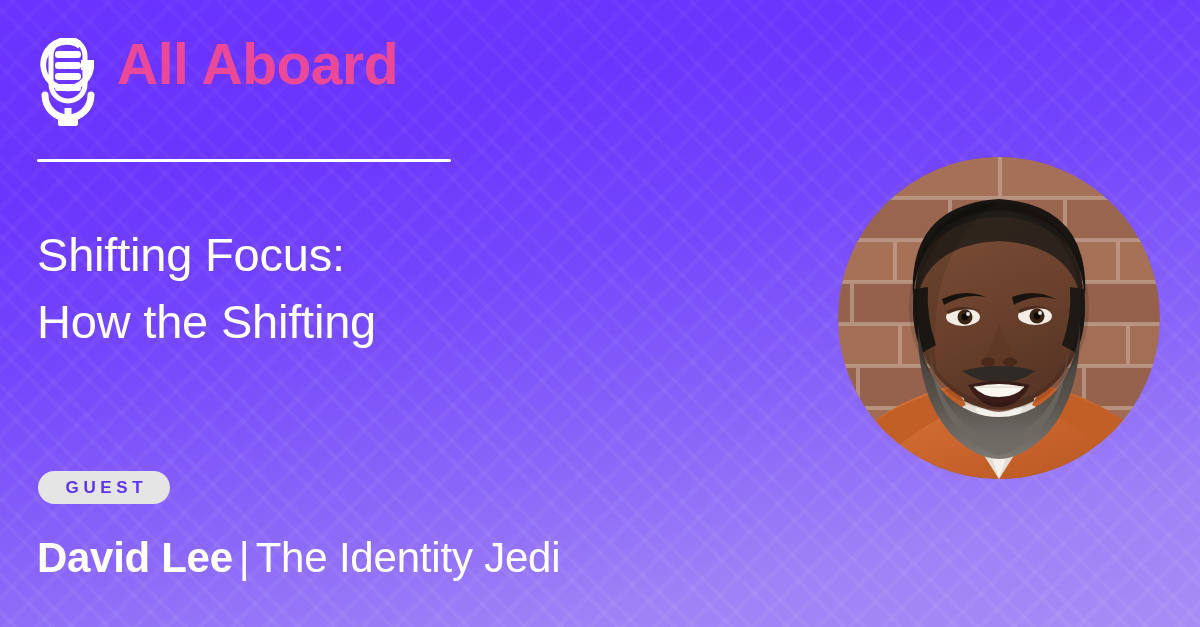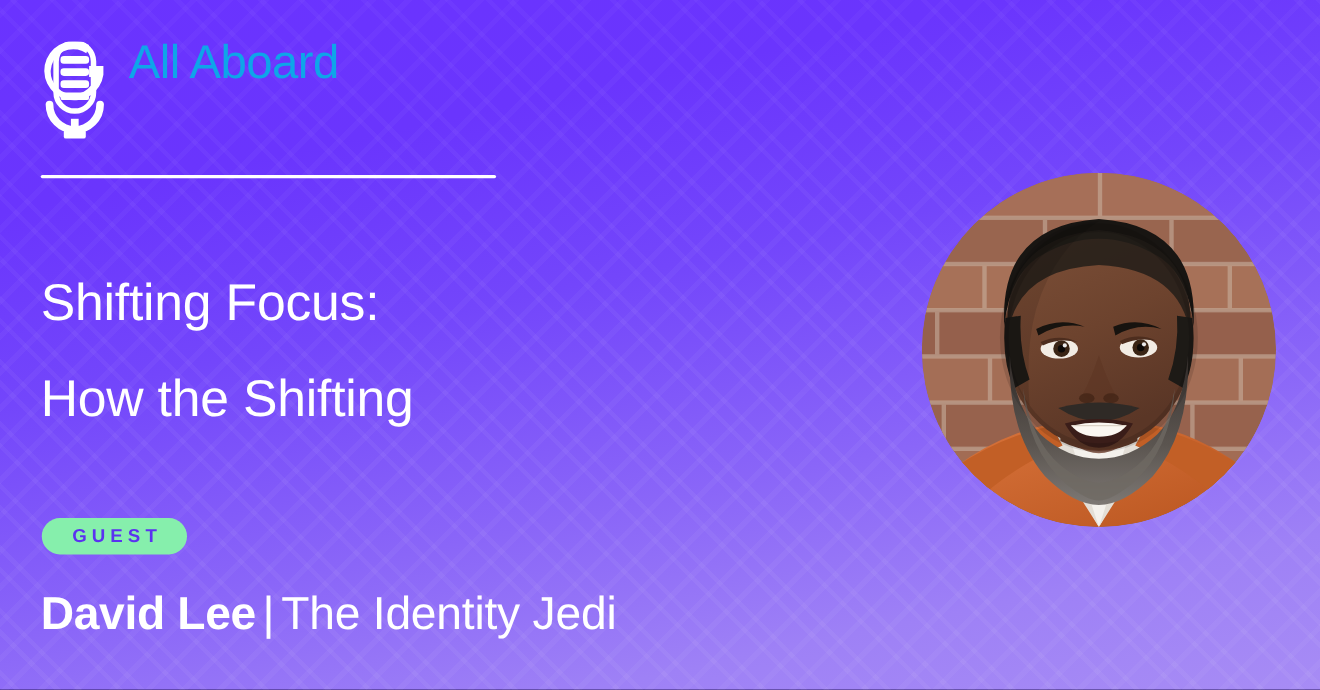--- a/index.html
+++ b/index.html
@@ -75,23 +75,23 @@
     gap: 18px;
   }
   .mic-icon {
     width: 62px;
     height: 100px;
     flex: none;
     margin-top: 2px;
   }
   .brand-text { display: flex; flex-direction: column; }
   .brand-title {
-    color: #0ea5e9;
-    font-size: 43px;
-    font-weight: 400;
+    color: #ec4899;
+    font-size: 57px;
+    font-weight: 700;
     line-height: 1.0;
     letter-spacing: -0.5px;
     white-space: nowrap;
   }
   .brand-sub {
     color: #ffffff;
     font-size: 28px;
     font-weight: 400;
     line-height: 1.0;
     margin-top: 13px;
@@ -115,33 +115,33 @@
     position: absolute;
     top: 222px;
     left: 0;
     width: 760px;
     color: #ffffff;
     font-size: 47px;
     font-weight: 400;
     line-height: 1.42;
     letter-spacing: -0.2px;
   }
-  .episode-title .tline { display: block; white-space: nowrap; margin-top: 20px; }
+  .episode-title .tline { display: block; white-space: nowrap; }
 
   
   .guest-badge {
     position: absolute;
     top: 471px;
     left: 1px;
     display: inline-flex;
     align-items: center;
     justify-content: center;
     height: 33px;
     padding: 0 23px;
-    background: #86efac;
+    background: #e5e5e5;
     border-radius: 17px;
     color: #5b32f0;
     font-size: 17px;
     font-weight: 700;
     letter-spacing: 4.6px;
     text-indent: 4.6px;
   }
 
   
   .guest-line {

